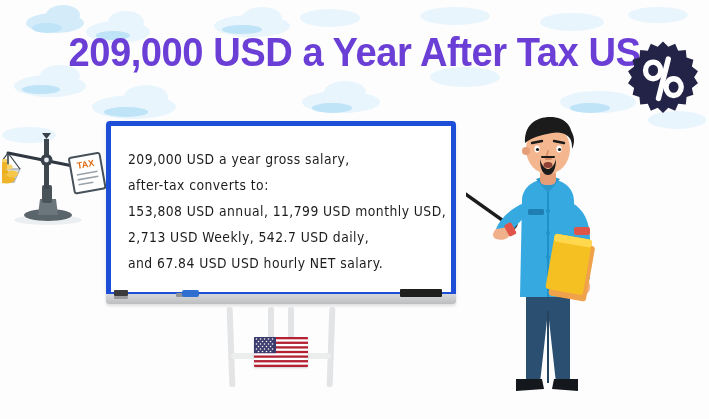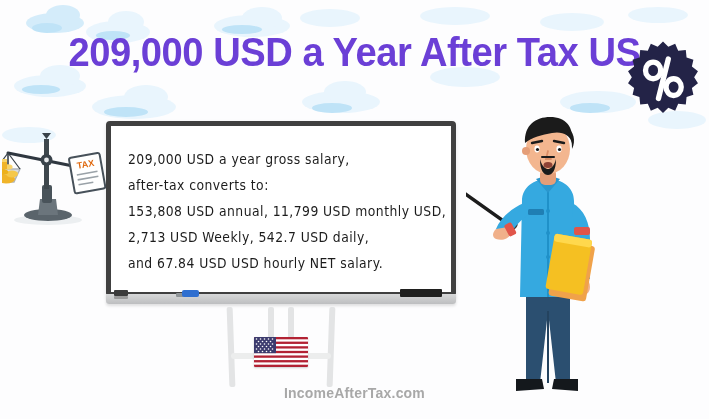--- a/index.html
+++ b/index.html
@@ -34,21 +34,21 @@
   .badge{
     position:absolute;right:8px;top:33px;width:76px;height:76px;z-index:7;
   }
   .badge svg{display:block;}
 
   
   .board-wrap{position:absolute;left:106px;top:114px;width:350px;z-index:4;}
   .board{
     position:relative;
     background:#fff;
-    border:5px solid #404040;
+    border:5px solid #1d4ed8;
     border-radius:4px;
     height:176px;
     box-sizing:border-box;
     box-shadow:0 2px 4px rgba(0,0,0,.10);
   }
   .board-inner{
     position:absolute;inset:3px;background:#fff;
     padding:16px 0 0 14px;box-sizing:border-box;
   }
   .bline{
@@ -322,15 +322,14 @@
 
       <path d="M82 36 L80 44 L85 44" fill="none" stroke="#d98e66" stroke-width="1.8" stroke-linecap="round"></path>
 
       <ellipse cx="82" cy="50" rx="4.5" ry="3" fill="#8d4235"></ellipse>
 
       <path d="M74 44 C74 56 78 60 82 60 C86 60 90 56 90 44 C88 52 84 54 82 54 C80 54 76 52 74 44 Z" fill="#1b1b1b"></path>
       <path d="M76 42 L88 42" stroke="#1b1b1b" stroke-width="2" stroke-linecap="round"></path>
     </svg>
   </div>
 
-  <div class="footer">IncomeAfterTax.com</div>
 
 </div>
 
 </body></html>

